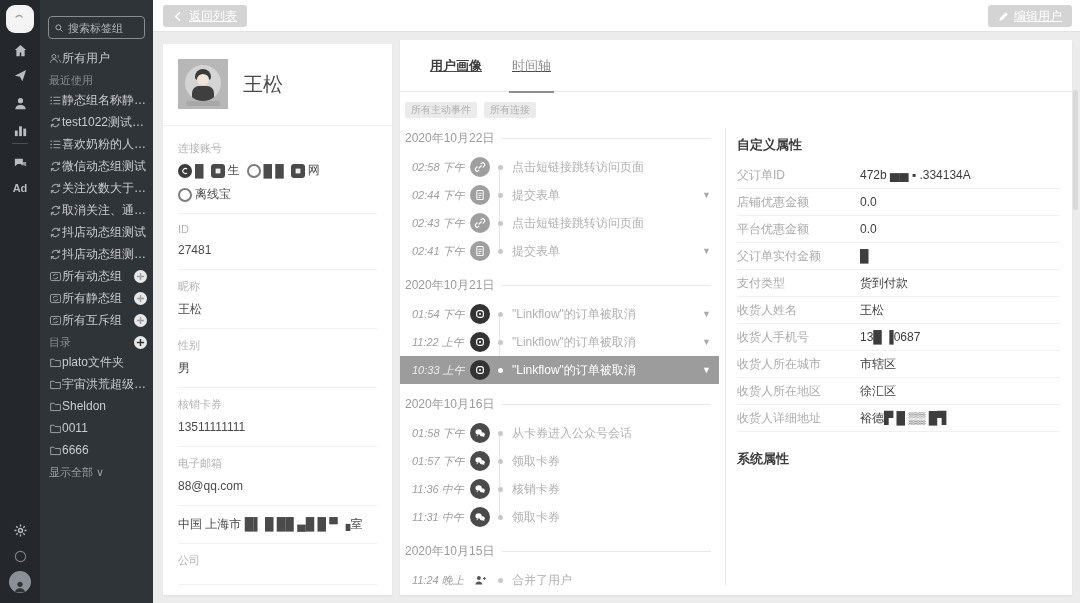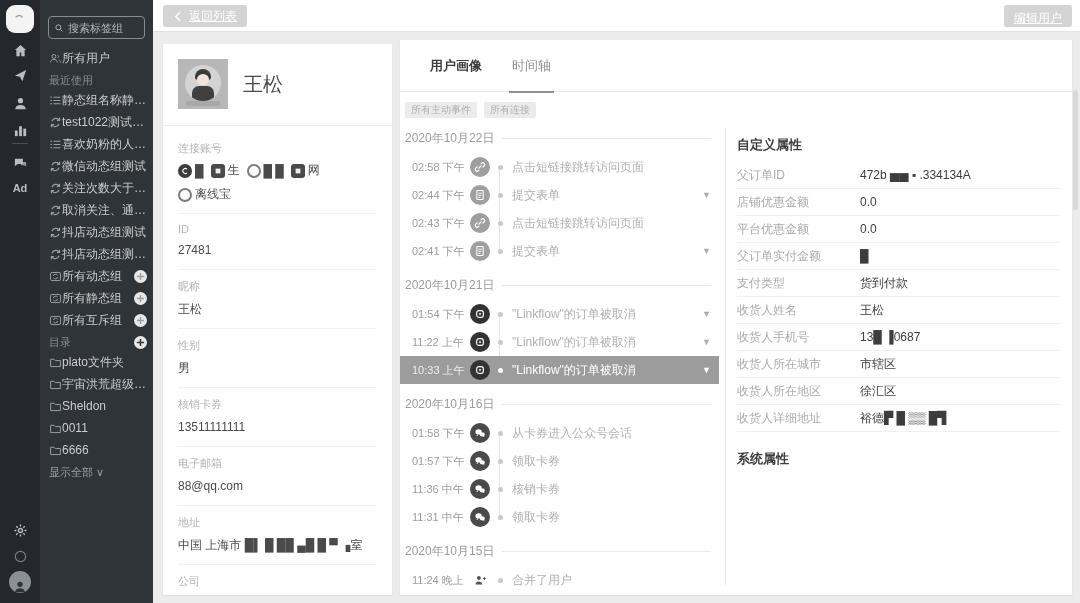--- a/index.html
+++ b/index.html
@@ -30,21 +30,21 @@
   .side-section .lbl { flex:1; }
   .plus-btn { width:13px; height:13px; border-radius:50%; background:#e8e8e8; color:#2f3438; display:flex; align-items:center; justify-content:center; flex:none; cursor:pointer; }
   .plus-btn svg { width:9px; height:9px; }
   .show-all { font-size:11px; color:#9a9fa3; padding:4px 9px; cursor:pointer; }
 
   
   .topbar { position:absolute; left:153px; top:0; right:0; height:32px; background:#ffffff; border-bottom:1px solid #e2e2e2; z-index:2; }
   .gbtn { position:absolute; top:5px; height:22px; background:#d4d4d4; border:none; border-radius:3px; color:#ffffff; font-size:12px; display:flex; align-items:center; gap:5px; padding:0 10px; cursor:pointer; font-family:inherit;text-decoration:underline; }
   .gbtn svg { width:11px; height:11px; }
   .btn-back { left:10px; }
-  .btn-edit { right:8px;flex-direction:column; }
+  .btn-edit { right:8px; }
 
   
   .profile-card { position:absolute; left:163px; top:44px; width:229px; height:551px; background:#fff; box-shadow:0 1px 2px rgba(0,0,0,.06); overflow:hidden; }
   .main-card { position:absolute; left:400px; top:40px; width:672px; height:555px; background:#fff; box-shadow:0 1px 2px rgba(0,0,0,.06); overflow:hidden; }
 
   
   .p-head { display:flex; align-items:center; gap:15px; padding:15px 15px 16px 15px; border-bottom:1px solid #efefef; }
   .avatar { width:50px; height:50px; background:#b7b7b7; position:relative; flex:none; }
   .avatar .ring { position:absolute; left:7px; top:6px; width:36px; height:36px; background:#d4d4d4; border-radius:50%; overflow:hidden; }
   .avatar .hair { position:absolute; left:10px; top:4px; width:16px; height:11px; background:#3a3a3a; border-radius:8px 8px 3px 3px; }
@@ -58,37 +58,37 @@
   .p-field .fvalue { font-size:12px; color:#4a4a4a; line-height:1.5; word-break:break-all; }
   .accounts { display:flex; align-items:center; gap:7px; flex-wrap:wrap; font-size:12px; color:#4a4a4a; }
   .acct { display:flex; align-items:center; gap:3px; }
   .acct .aico { width:14px; height:14px; border-radius:50%; flex:none; display:flex; align-items:center; justify-content:center; }
   .aico.a-dark { background:#3c3c3c; color:#fff; }
   .aico.a-ring { background:#fff; border:2px solid #7c7c7c; }
   .aico.a-sq { background:#4a4a4a; border-radius:3px; color:#fff; }
   .aico svg { width:8px; height:8px; }
 
   
-  .tabs { height:52px; border-bottom:1px solid #e8e8e8; display:flex; align-items:center; padding-left:30px; gap:30px; }
+  .tabs { height:52px; border-bottom:1px solid #e8e8e8; display:flex; align-items:center; padding-left:30px; gap:30px;text-decoration:underline; }
   .tab { font-size:13px; cursor:pointer; position:relative; height:52px; display:flex; align-items:center; }
   .tab.primary { color:#3d3d3d; font-weight:bold; }
   .tab.active { color:#8f8f8f; }
   .tab.active::after { content:""; position:absolute; left:-3px; right:-3px; bottom:-1px; height:2px; background:#8f8f8f; }
 
   
   .tl-wrap { position:absolute; left:0; top:52px; bottom:0; width:325px; overflow:hidden; }
   .v-divider { position:absolute; left:325px; top:88px; bottom:10px; width:1px; background:#e7e7e7; }
   .chips { display:flex; gap:7px; margin:10px 0 0 5px; }
   .chip { background:#ebebeb; color:#b0b0b0; font-size:10px; height:16px; display:flex; align-items:center; padding:0 6px; border-radius:2px; cursor:pointer; }
   .tgroup { margin-top:4px; }
   .tdate { display:flex; align-items:center; gap:8px; margin:12px 0 6px 5px; }
   .tdate .dtext { font-size:12px; color:#9b9b9b; flex:none; }
   .tdate .dline { flex:1; height:1px; background:#e9e9e9; margin-right:14px; }
   .trow { height:28px; display:flex; align-items:center; position:relative; padding-left:12px; }
-  .trow .ttime { width:58px; font-size:11px; color:#9d9d9d; flex:none; }
+  .trow .ttime { width:58px; font-size:11px; color:#9d9d9d; flex:none;font-style:italic; }
   .trow .tico { width:20px; height:20px; border-radius:50%; flex:none; display:flex; align-items:center; justify-content:center; position:relative; z-index:1; }
   .trow .tico svg { width:14px; height:14px; }
   .tico.i-link, .tico.i-form { background:#9f9f9f; }
   .tico.i-shop { background:#333333; }
   .tico.i-wechat { background:#4a4a4a; }
   .tico.i-merge { background:transparent; }
   .tico.i-merge svg { color:#555; width:13px; height:13px; }
   .trow .tdot { width:5px; height:5px; border-radius:50%; background:#c9c9c9; margin:0 9px 0 8px; flex:none; position:relative; z-index:1; }
   .trow .ttext { font-size:12px; color:#b0b0b0; flex:1; white-space:nowrap; overflow:hidden; text-overflow:ellipsis; }
   .trow .tcaret { color:#ababab; font-size:9px; margin-right:14px; cursor:pointer; }
@@ -425,21 +425,20 @@
         </div>
         <div class="p-field">
           <div class="flabel">核销卡券</div>
           <div class="fvalue">13511111111</div>
         </div>
         <div class="p-field">
           <div class="flabel">电子邮箱</div>
           <div class="fvalue">88@qq.com</div>
         </div>
         <div class="p-field">
-          <div class="flabel">地址</div>
           <div class="fvalue">中国 上海市 █▌ █ ██ ▄█ █ ▀  ▗室</div>
         </div>
         <div class="p-field">
           <div class="flabel">公司</div>
         </div>
       </div>
   </div>
 </div>
 
 <div class="main-card">

